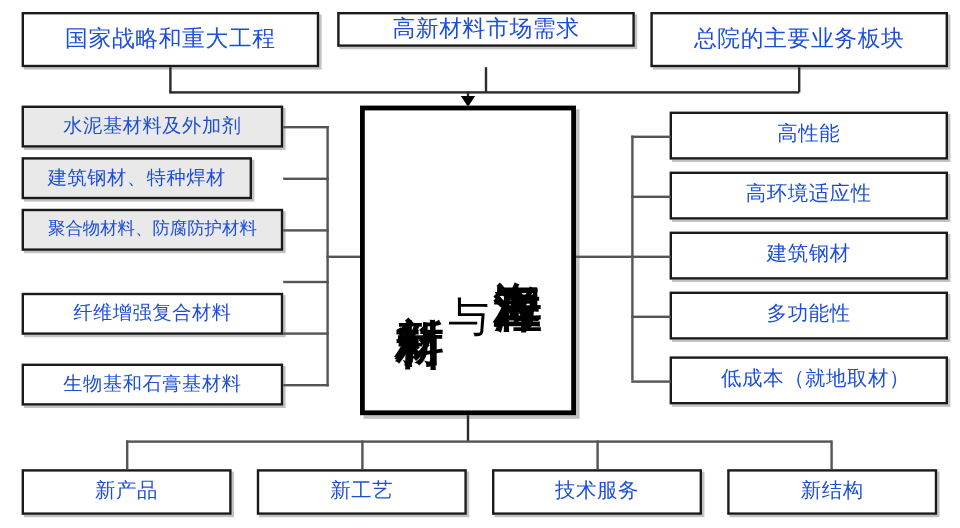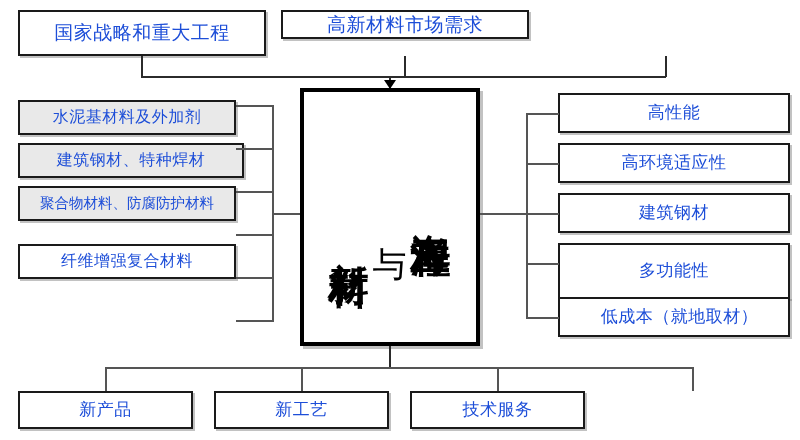--- a/index.html
+++ b/index.html
@@ -26,21 +26,21 @@
     background: #ffffff;
     box-shadow: 2px 2px 0 rgba(120,120,120,0.45);
     display: flex;
     align-items: center;
     justify-content: center;
     color: #1d4ed8;
     line-height: 1.05;
     white-space: nowrap;
     letter-spacing: 0.5px;
   }
-  .box.gray { background: #e9e9e9; margin-top: 12px; }
+  .box.gray { background: #e9e9e9; }
 
   .top-box   { font-size: 19px; }
   .side-box  { font-size: 16px; }
   .side-box.small { font-size: 14.5px; letter-spacing: 0px;}
   .right-box { font-size: 17px; }
   .bottom-box{ font-size: 17px; }
 
   
   #center-box {
     position: absolute;
@@ -96,41 +96,47 @@
 <body>
 
 <div id="canvas">
 
   <div class="box top-box" style="left:18px; top:10px; width:248px; height:46px;">
     <span>国家战略和重大工程</span>
   </div>
   <div class="box top-box" style="left:281px; top:10px; width:248px; height:29px;">
     <span>高新材料市场需求</span>
   </div>
+  <div class="box top-box" style="left:542px; top:10px; width:248px; height:46px;">
+    <span>总院的主要业务板块</span>
+  </div>
 
   <div class="ln v" style="left:141px; top:56px; height:21px;"></div>
   <div class="ln v" style="left:404px; top:56px; height:21px;"></div>
   <div class="ln v" style="left:665px; top:56px; height:21px;"></div>
 
   <div class="ln h" style="left:141px; top:76px; width:525px;"></div>
 
   <div class="ln v" style="left:389px; top:76px; height:12px;"></div>
   <div class="arrow-down" style="left:384px; top:80px;"></div>
 
   <div class="box side-box gray" style="left:18px; top:88px; width:218px; height:35px;">
     <span>水泥基材料及外加剂</span>
   </div>
-  <div class="box side-box gray" style="left:18px; top:131px; width:226px; height:35px;">
+  <div class="box side-box gray" style="left:18px; top:131px; width:192px; height:35px;">
     <span>建筑钢材、特种焊材</span>
   </div>
   <div class="box side-box small gray" style="left:18px; top:174px; width:218px; height:35px;">
     <span>聚合物材料、防腐防护材料</span>
   </div>
   <div class="box side-box" style="left:18px; top:244px; width:218px; height:35px;">
     <span>纤维增强复合材料</span>
+  </div>
+  <div class="box side-box" style="left:18px; top:303px; width:218px; height:35px;">
+    <span>生物基和石膏基材料</span>
   </div>
 
   <div class="ln h thin" style="left:236px; top:105px; width:38px;"></div>
   <div class="ln h thin" style="left:236px; top:148px; width:38px;"></div>
   <div class="ln h thin" style="left:236px; top:191px; width:38px;"></div>
   <div class="ln h thin" style="left:236px; top:234px; width:38px;"></div>
   <div class="ln h thin" style="left:236px; top:277px; width:38px;"></div>
   <div class="ln h thin" style="left:236px; top:320px; width:38px;"></div>
   <div class="ln v thin" style="left:272px; top:105px; height:217px;"></div>
   <div class="ln h thin" style="left:272px; top:213px; width:30px;"></div>
@@ -143,21 +149,21 @@
 
   <div class="box right-box" style="left:558px; top:143px; width:232px; height:40px;">
     <span>高环境适应性</span>
   </div>
   <div class="box right-box" style="left:558px; top:93px; width:232px; height:40px;">
     <span>高性能</span>
   </div>
   <div class="box right-box" style="left:558px; top:193px; width:232px; height:40px;">
     <span>建筑钢材</span>
   </div>
-  <div class="box right-box" style="left:558px; top:243px; width:232px; height:56px;">
+  <div class="box right-box" style="left:558px; top:243px; width:232px; height:40px;">
     <span>多功能性</span>
   </div>
   <div class="box right-box" style="left:558px; top:297px; width:232px; height:40px;padding-left:11px;">
     <span>低成本（就地取材）</span>
   </div>
 
   <div class="ln h thin" style="left:480px; top:213px; width:48px;"></div>
   <div class="ln v thin" style="left:526px; top:113px; height:204px;"></div>
   <div class="ln h thin" style="left:526px; top:113px; width:33px;"></div>
   <div class="ln h thin" style="left:526px; top:163px; width:33px;"></div>
@@ -174,14 +180,17 @@
 
   <div class="box bottom-box" style="left:18px; top:391px; width:175px; height:38px;">
     <span>新产品</span>
   </div>
   <div class="box bottom-box" style="left:410px; top:391px; width:175px; height:38px;">
     <span>技术服务</span>
   </div>
   <div class="box bottom-box" style="left:214px; top:391px; width:175px; height:38px;">
     <span>新工艺</span>
   </div>
+  <div class="box bottom-box" style="left:606px; top:391px; width:175px; height:38px;">
+    <span>新结构</span>
+  </div>
 
 </div>
 
 </body></html>

